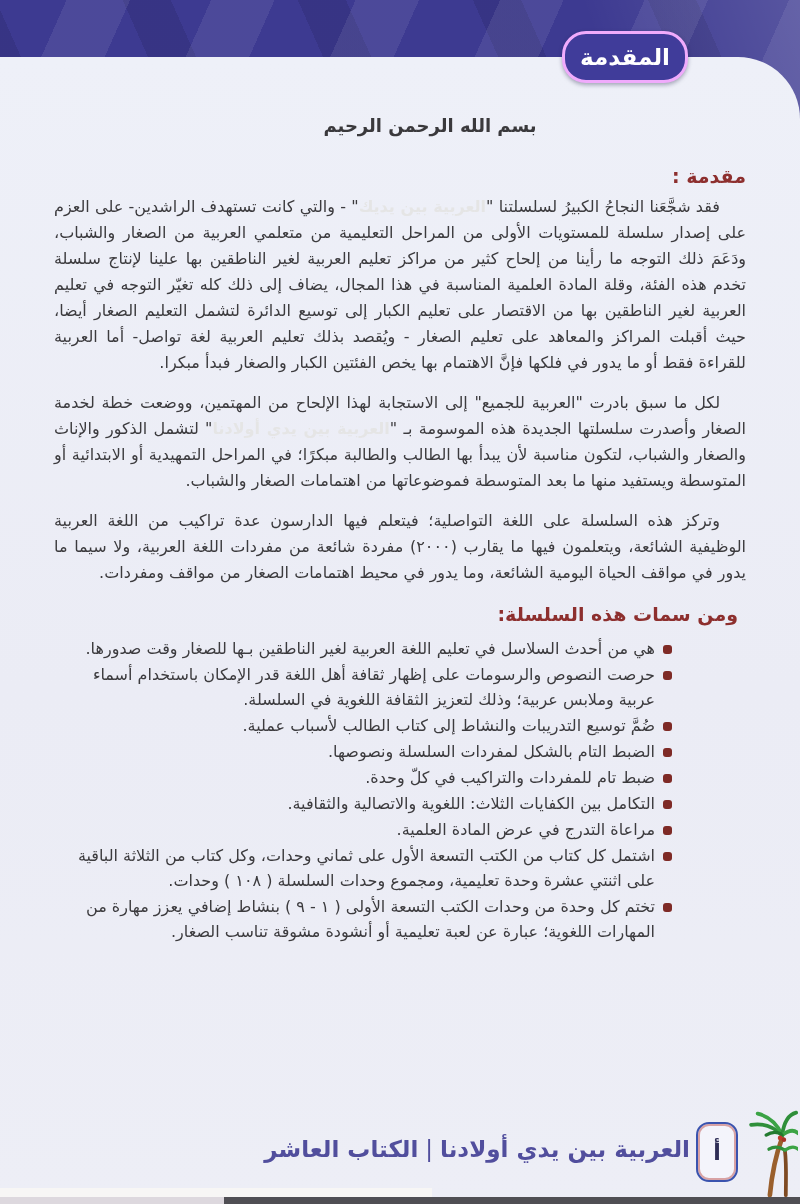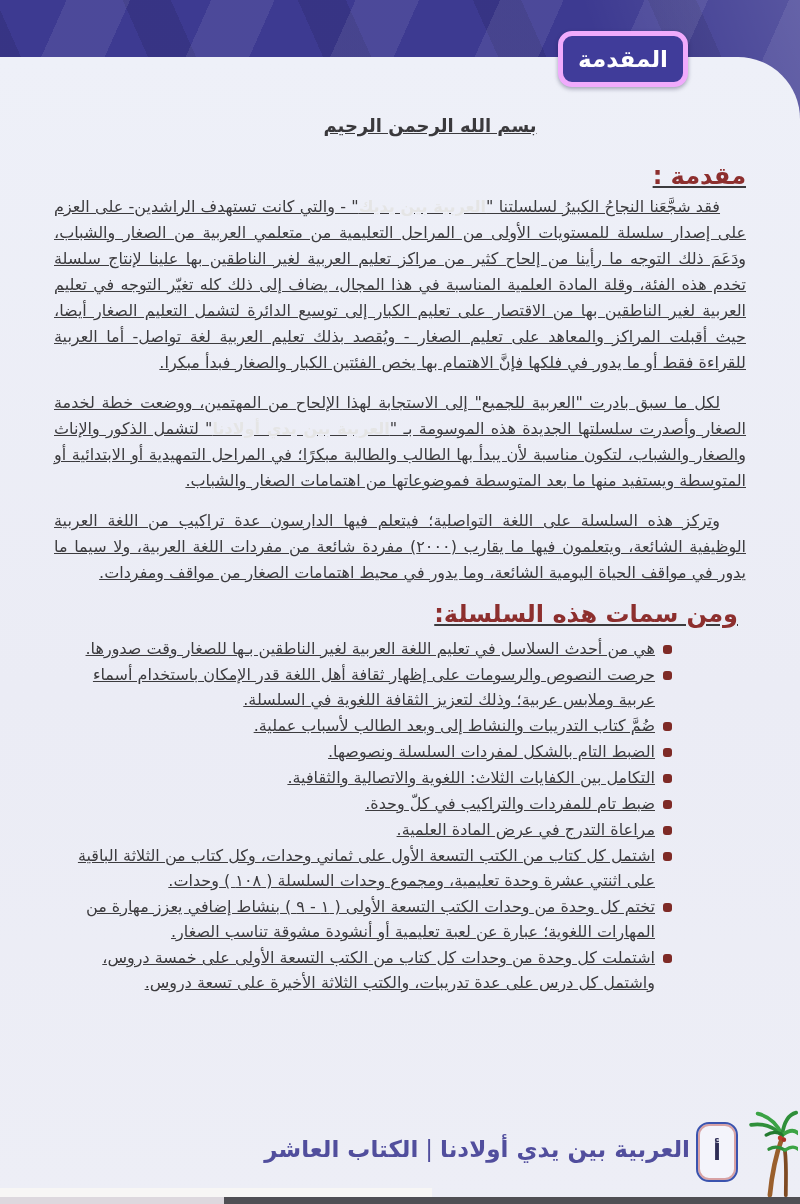--- a/index.html
+++ b/index.html
@@ -15,31 +15,31 @@
       repeating-linear-gradient(66deg, rgba(0,0,20,.10) 0 44px, rgba(0,0,0,0) 44px 160px),
       #3d3a91;}
 
   
   .page{position:absolute;top:57px;left:0;right:0;bottom:0;
     background:linear-gradient(180deg,#eef0f8 0%,#ebecf5 55%,#edeef6 100%);
     border-top-right-radius:62px;}
 
   
   .header-tab{position:absolute;top:31px;right:112px;width:120px;height:46px;z-index:5;
-    background:#403c9a;border:5px solid #f0abfc;border-radius:14px;
+    background:#403c9a;border:3px solid #f0abfc;border-radius:24px;
     display:flex;align-items:center;justify-content:center;
     box-shadow:0 2px 4px rgba(20,20,60,.35);}
   .header-tab span{color:#ffffff;font-size:23px;font-weight:bold;}
 
   
   .content{position:absolute;top:57px;left:0;right:0;bottom:0;
-    padding:58px 54px 0 54px;direction:rtl;color:#3c3b3e;overflow:hidden;text-decoration:underline;}
+    padding:58px 54px 0 54px;direction:rtl;color:#3c3b3e;overflow:hidden;}
   .basmala{text-align:center;font-size:18px;font-weight:bold;color:#3a393c;
     margin:0 0 26px 60px;}
-  h2.red{color:#8d2f2e;font-size:24px;font-weight:bold;margin:0 0 4px 0;line-height:28px;text-align:right;}
+  h2.red{color:#8d2f2e;font-size:19px;font-weight:bold;margin:0 0 4px 0;line-height:28px;text-align:right;}
   .salutation{font-size:16px;line-height:26px;margin:0 0 8px 0;text-indent:18px;}
   p.body-par{font-size:16px;line-height:26px;margin:0 0 14px 0;text-indent:26px;
     text-align:justify;text-align-last:right;}
   p.body-par b{font-weight:bold;color:#e5e5e5;}
   h2.features{margin:2px 8px 8px 0;}
   ul.features-list{list-style:none;margin:0 74px 0 0;padding:0;font-size:16px;line-height:25px;}
   ul.features-list li{position:relative;padding-right:17px;margin:0 0 1px 0;text-align:right;}
   ul.features-list li::before{content:"";position:absolute;right:0;top:8.5px;
     width:9px;height:9px;background:#7e2a26;border-radius:3px;}
 
@@ -78,28 +78,27 @@
     <h2 class="red">مقدمة :</h2>
 
     <p class="body-par">فقد شجَّعَنا النجاحُ الكبيرُ لسلسلتنا "<b>العربية بين يديك</b>" - والتي كانت تستهدف الراشدين- على العزم على إصدار سلسلة للمستويات الأولى من المراحل التعليمية من متعلمي العربية من الصغار والشباب، ودَعَمَ ذلك التوجه ما رأينا من إلحاح كثير من مراكز تعليم العربية لغير الناطقين بها علينا لإنتاج سلسلة تخدم هذه الفئة، وقلة المادة العلمية المناسبة في هذا المجال، يضاف إلى ذلك كله تغيّر التوجه في تعليم العربية لغير الناطقين بها من الاقتصار على تعليم الكبار إلى توسيع الدائرة لتشمل التعليم الصغار أيضا، حيث أقبلت المراكز والمعاهد على تعليم الصغار - ويُقصد بذلك تعليم العربية لغة تواصل- أما العربية للقراءة فقط أو ما يدور في فلكها فإنَّ الاهتمام بها يخص الفئتين الكبار والصغار فبدأ مبكرا.</p>
     <p class="body-par">لكل ما سبق بادرت "العربية للجميع" إلى الاستجابة لهذا الإلحاح من المهتمين، ووضعت خطة لخدمة الصغار وأصدرت سلسلتها الجديدة هذه الموسومة بـ "<b>العربية بين يدي أولادنا</b>" لتشمل الذكور والإناث والصغار والشباب، لتكون مناسبة لأن يبدأ بها الطالب والطالبة مبكرًا؛ في المراحل التمهيدية أو الابتدائية أو المتوسطة ويستفيد منها ما بعد المتوسطة فموضوعاتها من اهتمامات الصغار والشباب.</p>
     <p class="body-par">وتركز هذه السلسلة على اللغة التواصلية؛ فيتعلم فيها الدارسون عدة تراكيب من اللغة العربية الوظيفية الشائعة، ويتعلمون فيها ما يقارب (٢٠٠٠) مفردة شائعة من مفردات اللغة العربية، ولا سيما ما يدور في مواقف الحياة اليومية الشائعة، وما يدور في محيط اهتمامات الصغار من مواقف ومفردات.</p>
 
     <h2 class="red features">ومن سمات هذه السلسلة:</h2>
     <ul class="features-list">
         <li>هي من أحدث السلاسل في تعليم اللغة العربية لغير الناطقين بـها للصغار وقت صدورها.</li>
         <li>حرصت النصوص والرسومات على إظهار ثقافة أهل اللغة قدر الإمكان باستخدام أسماء عربية وملابس عربية؛ وذلك لتعزيز الثقافة اللغوية في السلسلة.</li>
-        <li>ضُمَّ كتاب التدريبات والنشاط إلى وبعد الطالب لأسباب عملية.</li>
+        <li>ضُمَّ توسيع التدريبات والنشاط إلى كتاب الطالب لأسباب عملية.</li>
         <li>الضبط التام بالشكل لمفردات السلسلة ونصوصها.</li>
+        <li>ضبط تام للمفردات والتراكيب في كلّ وحدة.</li>
         <li>التكامل بين الكفايات الثلاث: اللغوية والاتصالية والثقافية.</li>
-        <li>ضبط تام للمفردات والتراكيب في كلّ وحدة.</li>
         <li>مراعاة التدرج في عرض المادة العلمية.</li>
         <li>اشتمل كل كتاب من الكتب التسعة الأول على ثماني وحدات، وكل كتاب من الثلاثة الباقية على اثنتي عشرة وحدة تعليمية، ومجموع وحدات السلسلة ( ١٠٨ ) وحدات.</li>
         <li>تختم كل وحدة من وحدات الكتب التسعة الأولى ( ١ - ٩ ) بنشاط إضافي يعزز مهارة من المهارات اللغوية؛ عبارة عن لعبة تعليمية أو أنشودة مشوقة تناسب الصغار.</li>
-        <li>اشتملت كل وحدة من وحدات كل كتاب من الكتب التسعة الأولى على خمسة دروس، واشتمل كل درس على عدة تدريبات، والكتب الثلاثة الأخيرة على تسعة دروس.</li>
       </ul>
   </div>
 
   <div class="footer-text">
     <span>العربية بين يدي أولادنا</span><span class="divider">|</span><span>الكتاب العاشر</span>
   </div>
 
   <div class="page-letter">
     <span>أ</span>
   </div>

